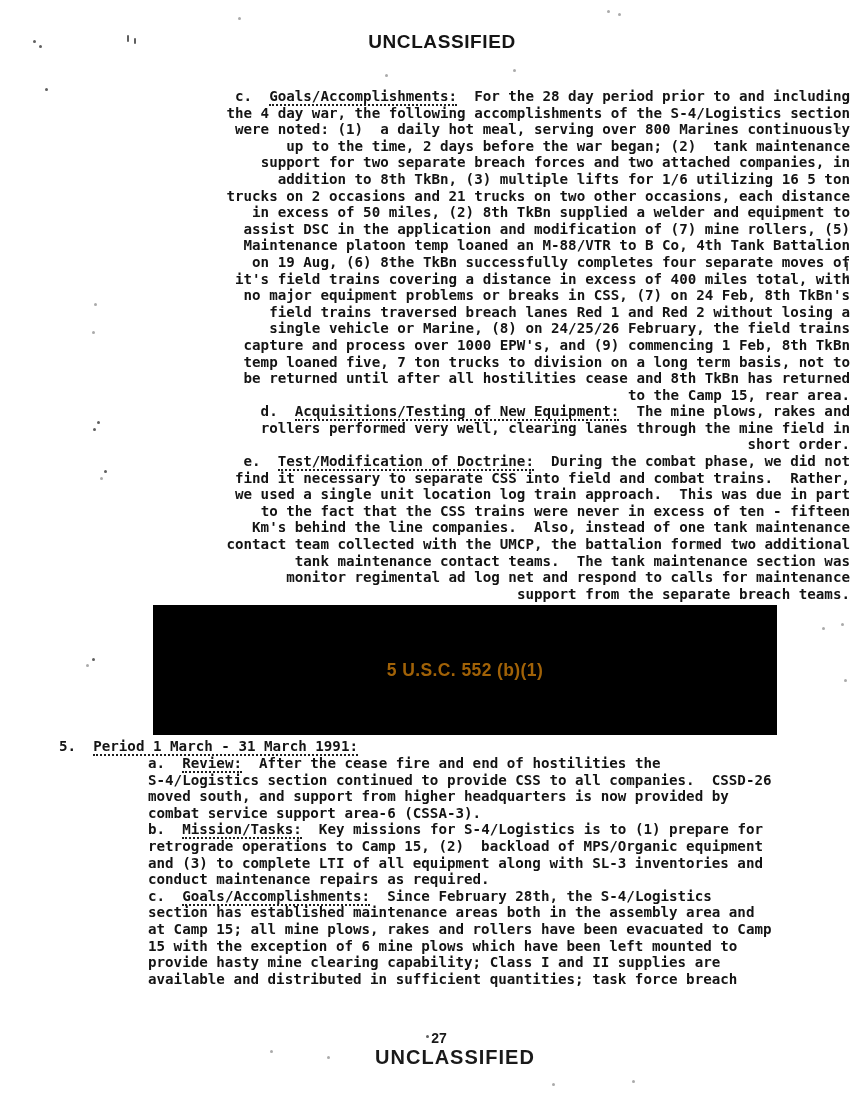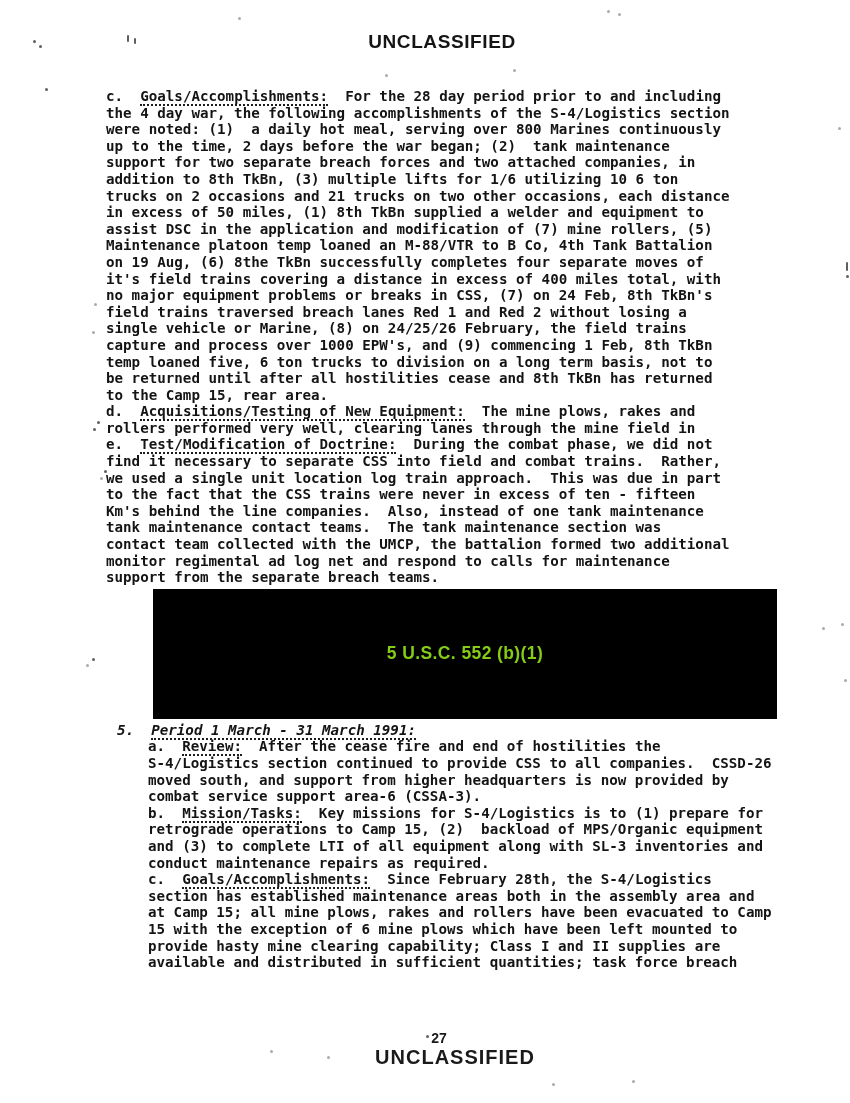--- a/index.html
+++ b/index.html
@@ -8,31 +8,31 @@
     font-family:"DejaVu Sans Mono", monospace;color:#111111;overflow:hidden;
   }
   .page{position:absolute;inset:0;background:#ffffff;}
   .header-cls{
     position:absolute;top:31px;left:17px;width:850px;text-align:center;
     font-family:"Liberation Sans", sans-serif;font-weight:bold;font-size:19px;
     letter-spacing:0.6px;color:#151515;
   }
   .content{position:absolute;top:88px;left:0;width:850px;}
   .block{font-size:14.2px;font-weight:bold;line-height:16.6px;color:#141414;}
-  .block.ind-a{margin-left:106px;}
-  .block.ind-n{margin-left:117px;font-style:italic;}
+  .block.ind-a{margin-left:60px;text-align:right;}
+  .block.ind-n{margin-left:59px;}
   .block.ind-b{margin-left:148px;}
   .line{white-space:pre;height:16.6px;}
   .u{border-bottom:2px dotted #1c1c1c;}
   .redaction{
     margin:3px 0 3px 153px;width:624px;height:130px;background:#000000;
     display:flex;align-items:center;justify-content:center;
   }
   .redaction-label{
-    color:#84cc16;font-family:"Liberation Sans", sans-serif;font-weight:bold;
+    color:#a16207;font-family:"Liberation Sans", sans-serif;font-weight:bold;
     font-size:17.5px;letter-spacing:0.4px;
   }
   .footer-page{
     position:absolute;top:1030px;left:14px;width:850px;text-align:center;
     font-family:"Liberation Sans", sans-serif;font-weight:bold;font-size:14px;color:#1a1a1a;
   }
   .footer-cls{
     position:absolute;top:1046px;left:30px;width:850px;text-align:center;
     font-family:"Liberation Sans", sans-serif;font-weight:bold;font-size:20px;
     letter-spacing:1px;color:#1a1a1a;
@@ -49,47 +49,48 @@
   <div class="header-cls">UNCLASSIFIED</div>
 
   <div class="content">
     <div id="body-top">
         <div class="block ind-a">
           <div class="line"><span>c.  </span><span class="u">Goals/Accomplishments:</span><span>  For the 28 day period prior to and including</span></div>
           <div class="line"><span>the 4 day war, the following accomplishments of the S-4/Logistics section</span></div>
           <div class="line"><span>were noted: (1)  a daily hot meal, serving over 800 Marines continuously</span></div>
           <div class="line"><span>up to the time, 2 days before the war began; (2)  tank maintenance</span></div>
           <div class="line"><span>support for two separate breach forces and two attached companies, in</span></div>
-          <div class="line"><span>addition to 8th TkBn, (3) multiple lifts for 1/6 utilizing 10 6 ton</span></div>
+          <div class="line"><span>addition to 8th TkBn, (3) multiple lifts for 1/6 utilizing 16 5 ton</span></div>
           <div class="line"><span>trucks on 2 occasions and 21 trucks on two other occasions, each distance</span></div>
-          <div class="line"><span>in excess of 50 miles, (1) 8th TkBn supplied a welder and equipment to</span></div>
+          <div class="line"><span>in excess of 50 miles, (2) 8th TkBn supplied a welder and equipment to</span></div>
           <div class="line"><span>assist DSC in the application and modification of (7) mine rollers, (5)</span></div>
           <div class="line"><span>Maintenance platoon temp loaned an M-88/VTR to B Co, 4th Tank Battalion</span></div>
           <div class="line"><span>on 19 Aug, (6) 8the TkBn successfully completes four separate moves of</span></div>
           <div class="line"><span>it's field trains covering a distance in excess of 400 miles total, with</span></div>
           <div class="line"><span>no major equipment problems or breaks in CSS, (7) on 24 Feb, 8th TkBn's</span></div>
           <div class="line"><span>field trains traversed breach lanes Red 1 and Red 2 without losing a</span></div>
           <div class="line"><span>single vehicle or Marine, (8) on 24/25/26 February, the field trains</span></div>
           <div class="line"><span>capture and process over 1000 EPW's, and (9) commencing 1 Feb, 8th TkBn</span></div>
-          <div class="line"><span>temp loaned five, 6 ton trucks to division on a long term basis, not to</span></div>
+          <div class="line"><span>temp loaned five, 7 ton trucks to division on a long term basis, not to</span></div>
           <div class="line"><span>be returned until after all hostilities cease and 8th TkBn has returned</span></div>
           <div class="line"><span>to the Camp 15, rear area.</span></div>
         </div>
         <div class="block ind-a">
           <div class="line"><span>d.  </span><span class="u">Acquisitions/Testing of New Equipment:</span><span>  The mine plows, rakes and</span></div>
           <div class="line"><span>rollers performed very well, clearing lanes through the mine field in</span></div>
+          <div class="line"><span>short order.</span></div>
         </div>
         <div class="block ind-a">
           <div class="line"><span>e.  </span><span class="u">Test/Modification of Doctrine:</span><span>  During the combat phase, we did not</span></div>
           <div class="line"><span>find it necessary to separate CSS into field and combat trains.  Rather,</span></div>
           <div class="line"><span>we used a single unit location log train approach.  This was due in part</span></div>
           <div class="line"><span>to the fact that the CSS trains were never in excess of ten - fifteen</span></div>
           <div class="line"><span>Km's behind the line companies.  Also, instead of one tank maintenance</span></div>
+          <div class="line"><span>contact team collected with the UMCP, the battalion formed two additional</span></div>
           <div class="line"><span>tank maintenance contact teams.  The tank maintenance section was</span></div>
-          <div class="line"><span>contact team collected with the UMCP, the battalion formed two additional</span></div>
           <div class="line"><span>monitor regimental ad log net and respond to calls for maintenance</span></div>
           <div class="line"><span>support from the separate breach teams.</span></div>
         </div>
       </div>
 
     <div class="redaction">
       <span class="redaction-label">5 U.S.C. 552 (b)(1)</span>
     </div>
 
     <div id="body-bottom">

